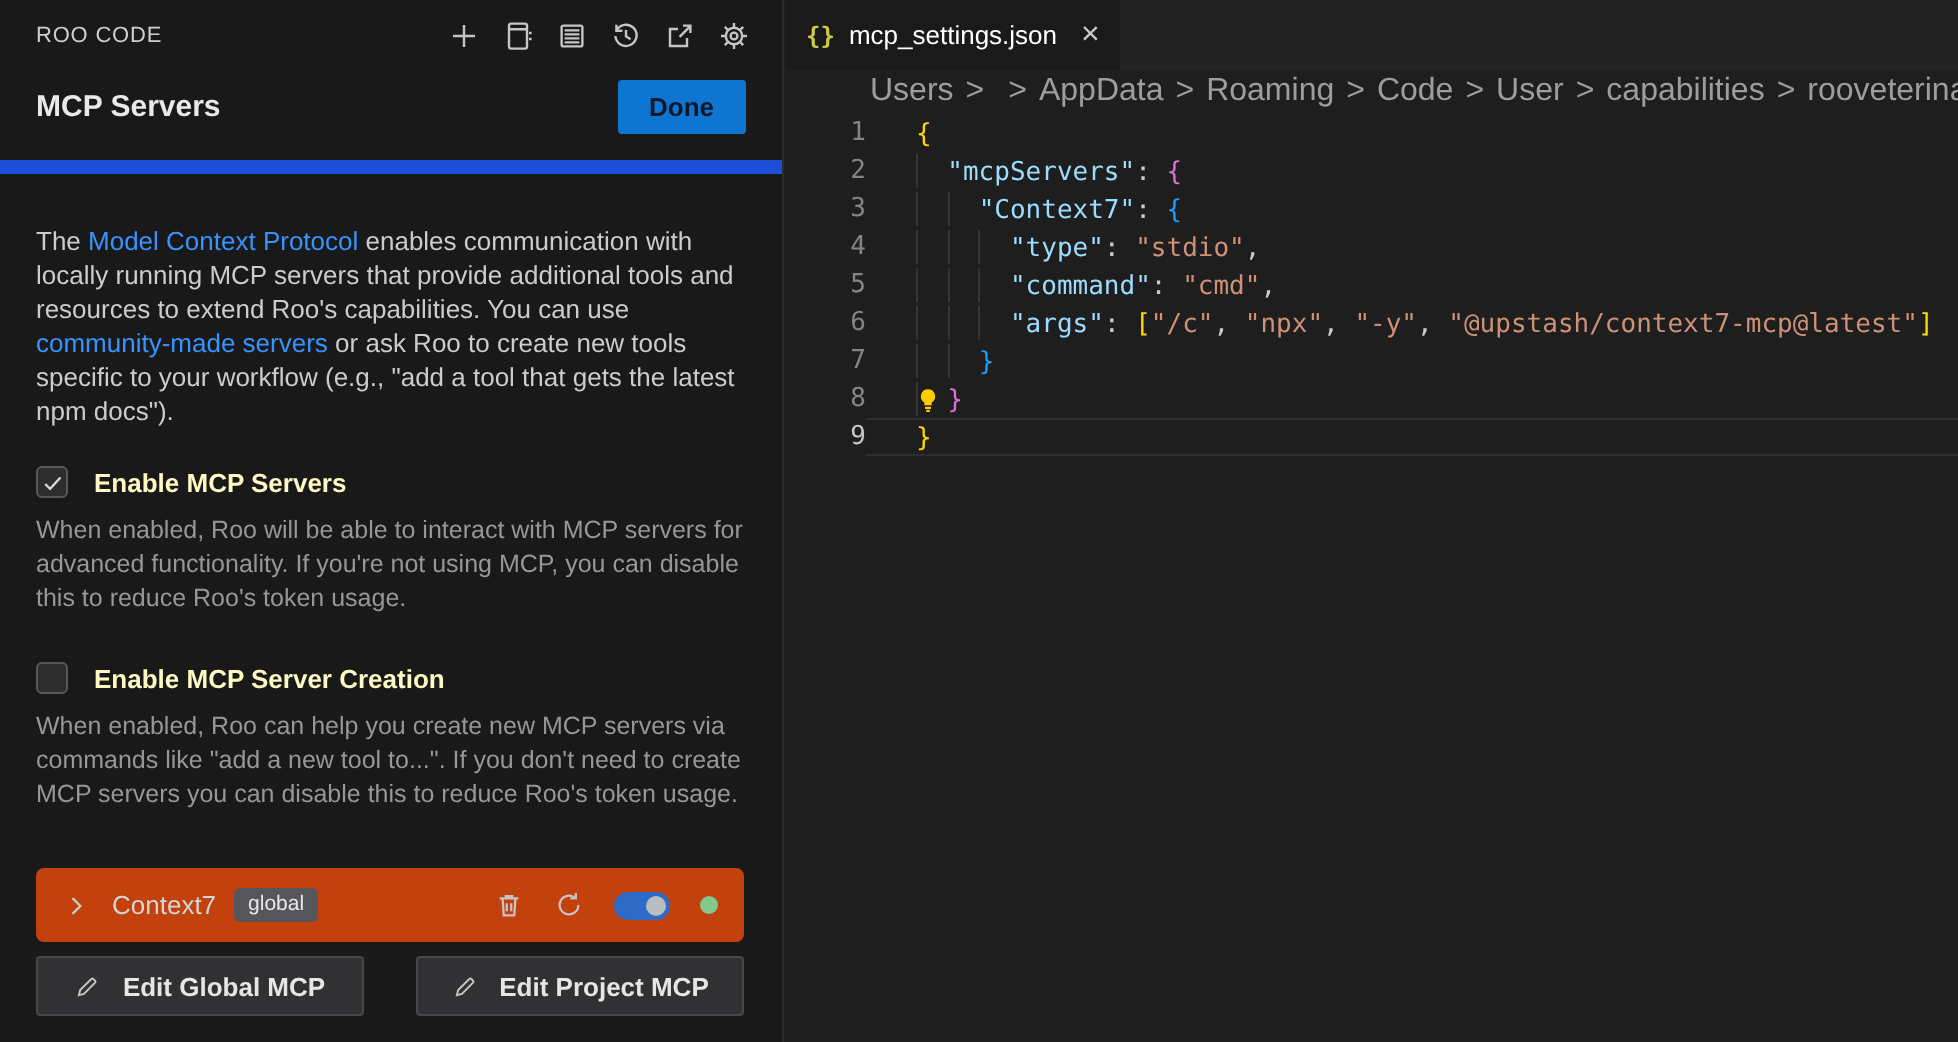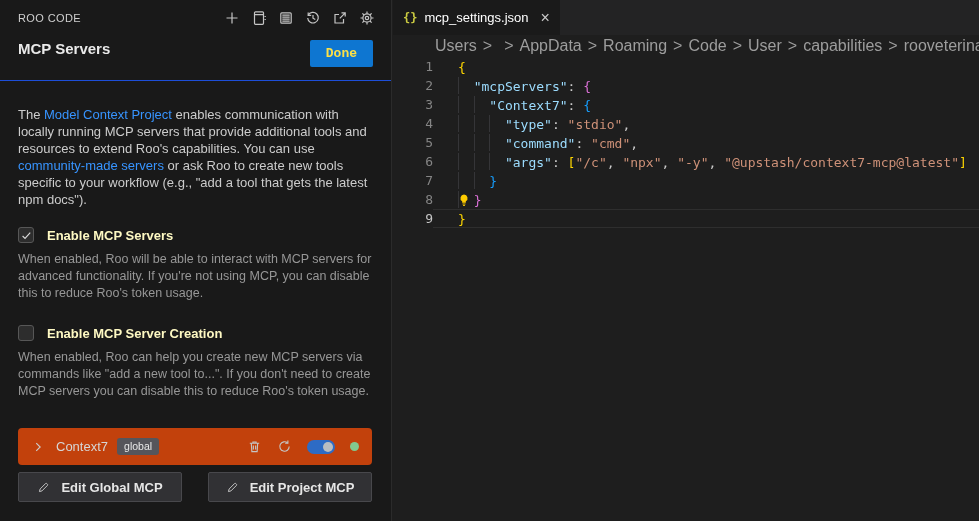--- a/index.html
+++ b/index.html
@@ -10,25 +10,25 @@
   
   .sidebar { position:absolute; left:0; top:0; width:392px; height:521px;
              background:#191919; border-right:1px solid #2b2b2b; }
   .sb-header { display:flex; align-items:center; justify-content:space-between;
                padding:10px 16px 0 18px; }
   .brand { color:#cfcfcf; font-size:11px; letter-spacing:.4px; }
   .hdr-icons { display:flex; align-items:center; gap:11px; }
   .hdr-icons svg { width:16px; height:16px; display:block; cursor:pointer; }
   .icon-stroke { stroke:#c5c5c5; fill:none; stroke-width:1.2; }
 
-  .title-row { display:flex; justify-content:space-between;
-               padding:14px 18px 13px 18px; border-bottom:1px solid #1d4ed8; }
+  .title-row { display:flex; align-items:center; justify-content:space-between;
+               padding:14px 18px 13px 18px; border-bottom:7px solid #1d4ed8; }
   .panel-title { font-size:15px; font-weight:bold; color:#e9e9e9; }
-  .done-btn { background:#0e76d1; color:#fde047; font-weight:bold; font-size:13px;
-              padding:6px 16px; border:none; border-radius:2px; cursor:pointer;font-family:Liberation Mono, monospace; }
+  .done-btn { background:#0e76d1; color:#0f172a; font-weight:bold; font-size:13px;
+              padding:6px 16px; border:none; border-radius:2px; cursor:pointer; }
 
   .content { padding:25px 19px 0 18px; }
   .intro { color:#cccccc; font-size:13px; line-height:17px; }
   .intro a { color:#3794ff; text-decoration:none; cursor:pointer; }
 
   .check-row { display:flex; align-items:center; gap:13px; margin-top:19px; }
   .checkbox { width:16px; height:16px; background:#2d2d2d; border:1px solid #575757;
               border-radius:3px; display:flex; align-items:center; justify-content:center;
               cursor:pointer; flex:none; }
   .checkbox svg { width:13px; height:13px; }
@@ -123,21 +123,21 @@
       </span>
     </div>
 
     <div class="title-row">
       <span class="panel-title">MCP Servers</span>
       <button class="done-btn">Done</button>
     </div>
 
     <div class="content">
 
-      <p class="intro"><span>The </span><a>Model Context Project</a><span> enables communication with locally running MCP servers that provide additional tools and resources to extend Roo's capabilities. You can use </span><a>community-made servers</a><span> or ask Roo to create new tools specific to your workflow (e.g., "add a tool that gets the latest npm docs").</span></p>
+      <p class="intro"><span>The </span><a>Model Context Protocol</a><span> enables communication with locally running MCP servers that provide additional tools and resources to extend Roo's capabilities. You can use </span><a>community-made servers</a><span> or ask Roo to create new tools specific to your workflow (e.g., "add a tool that gets the latest npm docs").</span></p>
 
       <div class="check-row">
         <span class="checkbox">
           <svg viewBox="0 0 16 16">
               <path d="M3.2 8.6l3 3 6.4-7" stroke="#d9d9d9" stroke-width="1.4" fill="none"></path>
             </svg>
         </span>
         <span class="check-label">Enable MCP Servers</span>
       </div>
       <div class="desc">When enabled, Roo will be able to interact with MCP servers for advanced functionality. If you're not using MCP, you can disable this to reduce Roo's token usage.</div>

